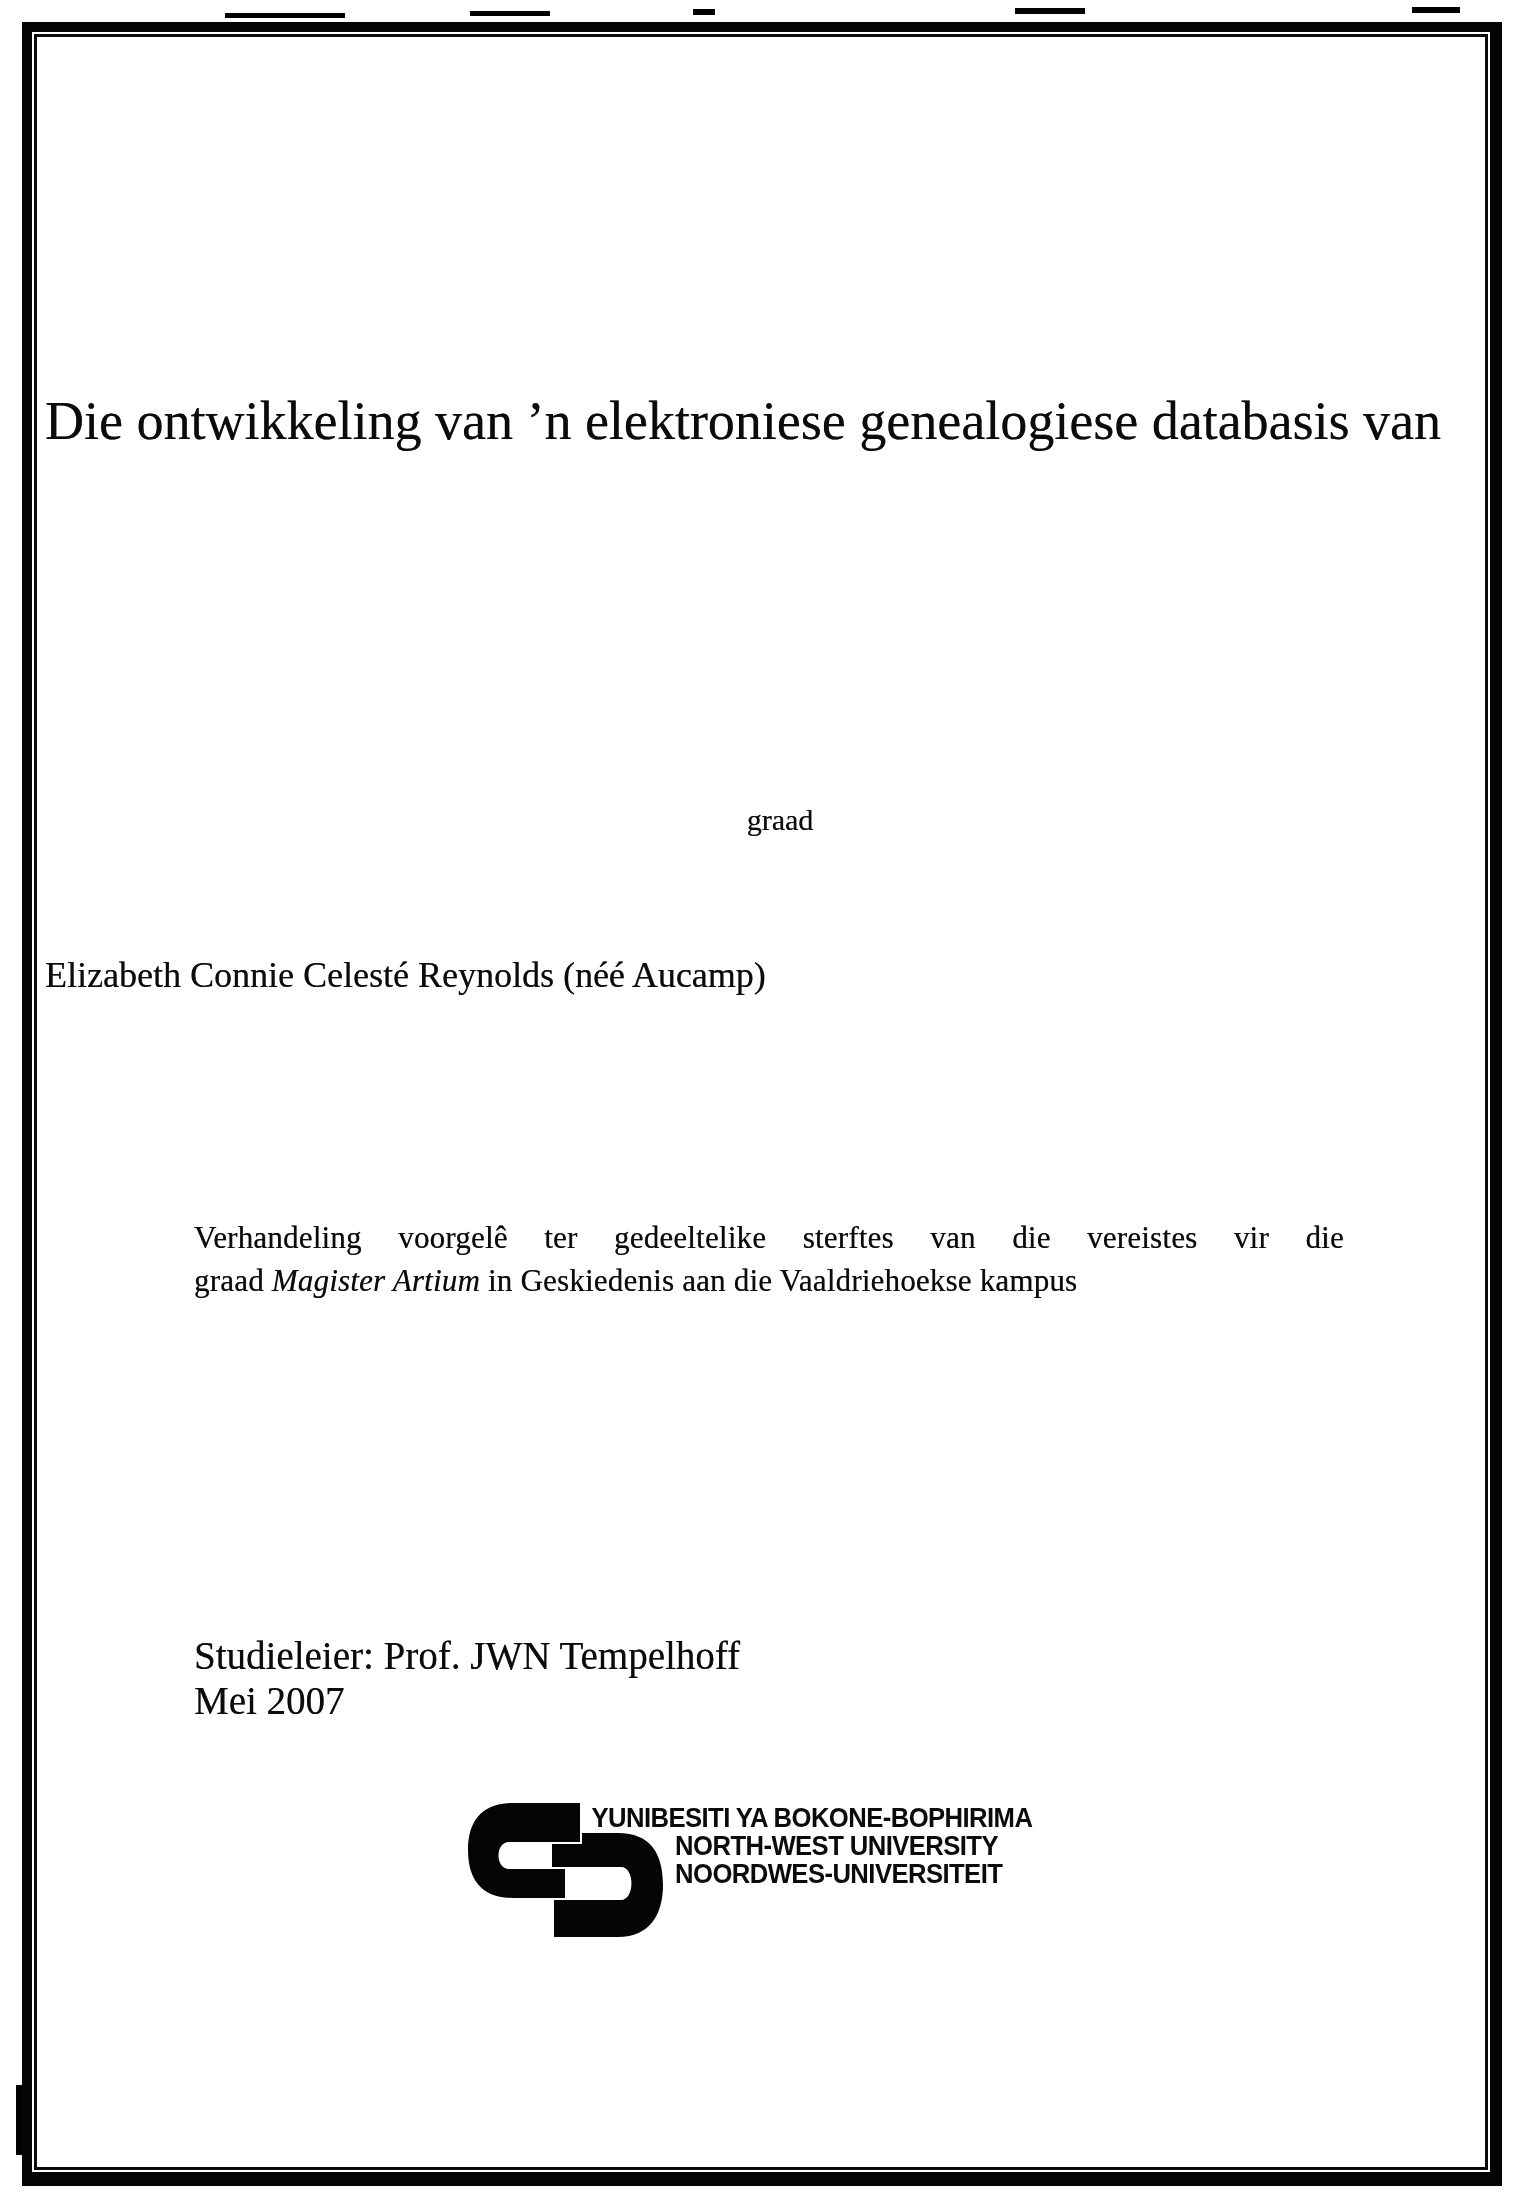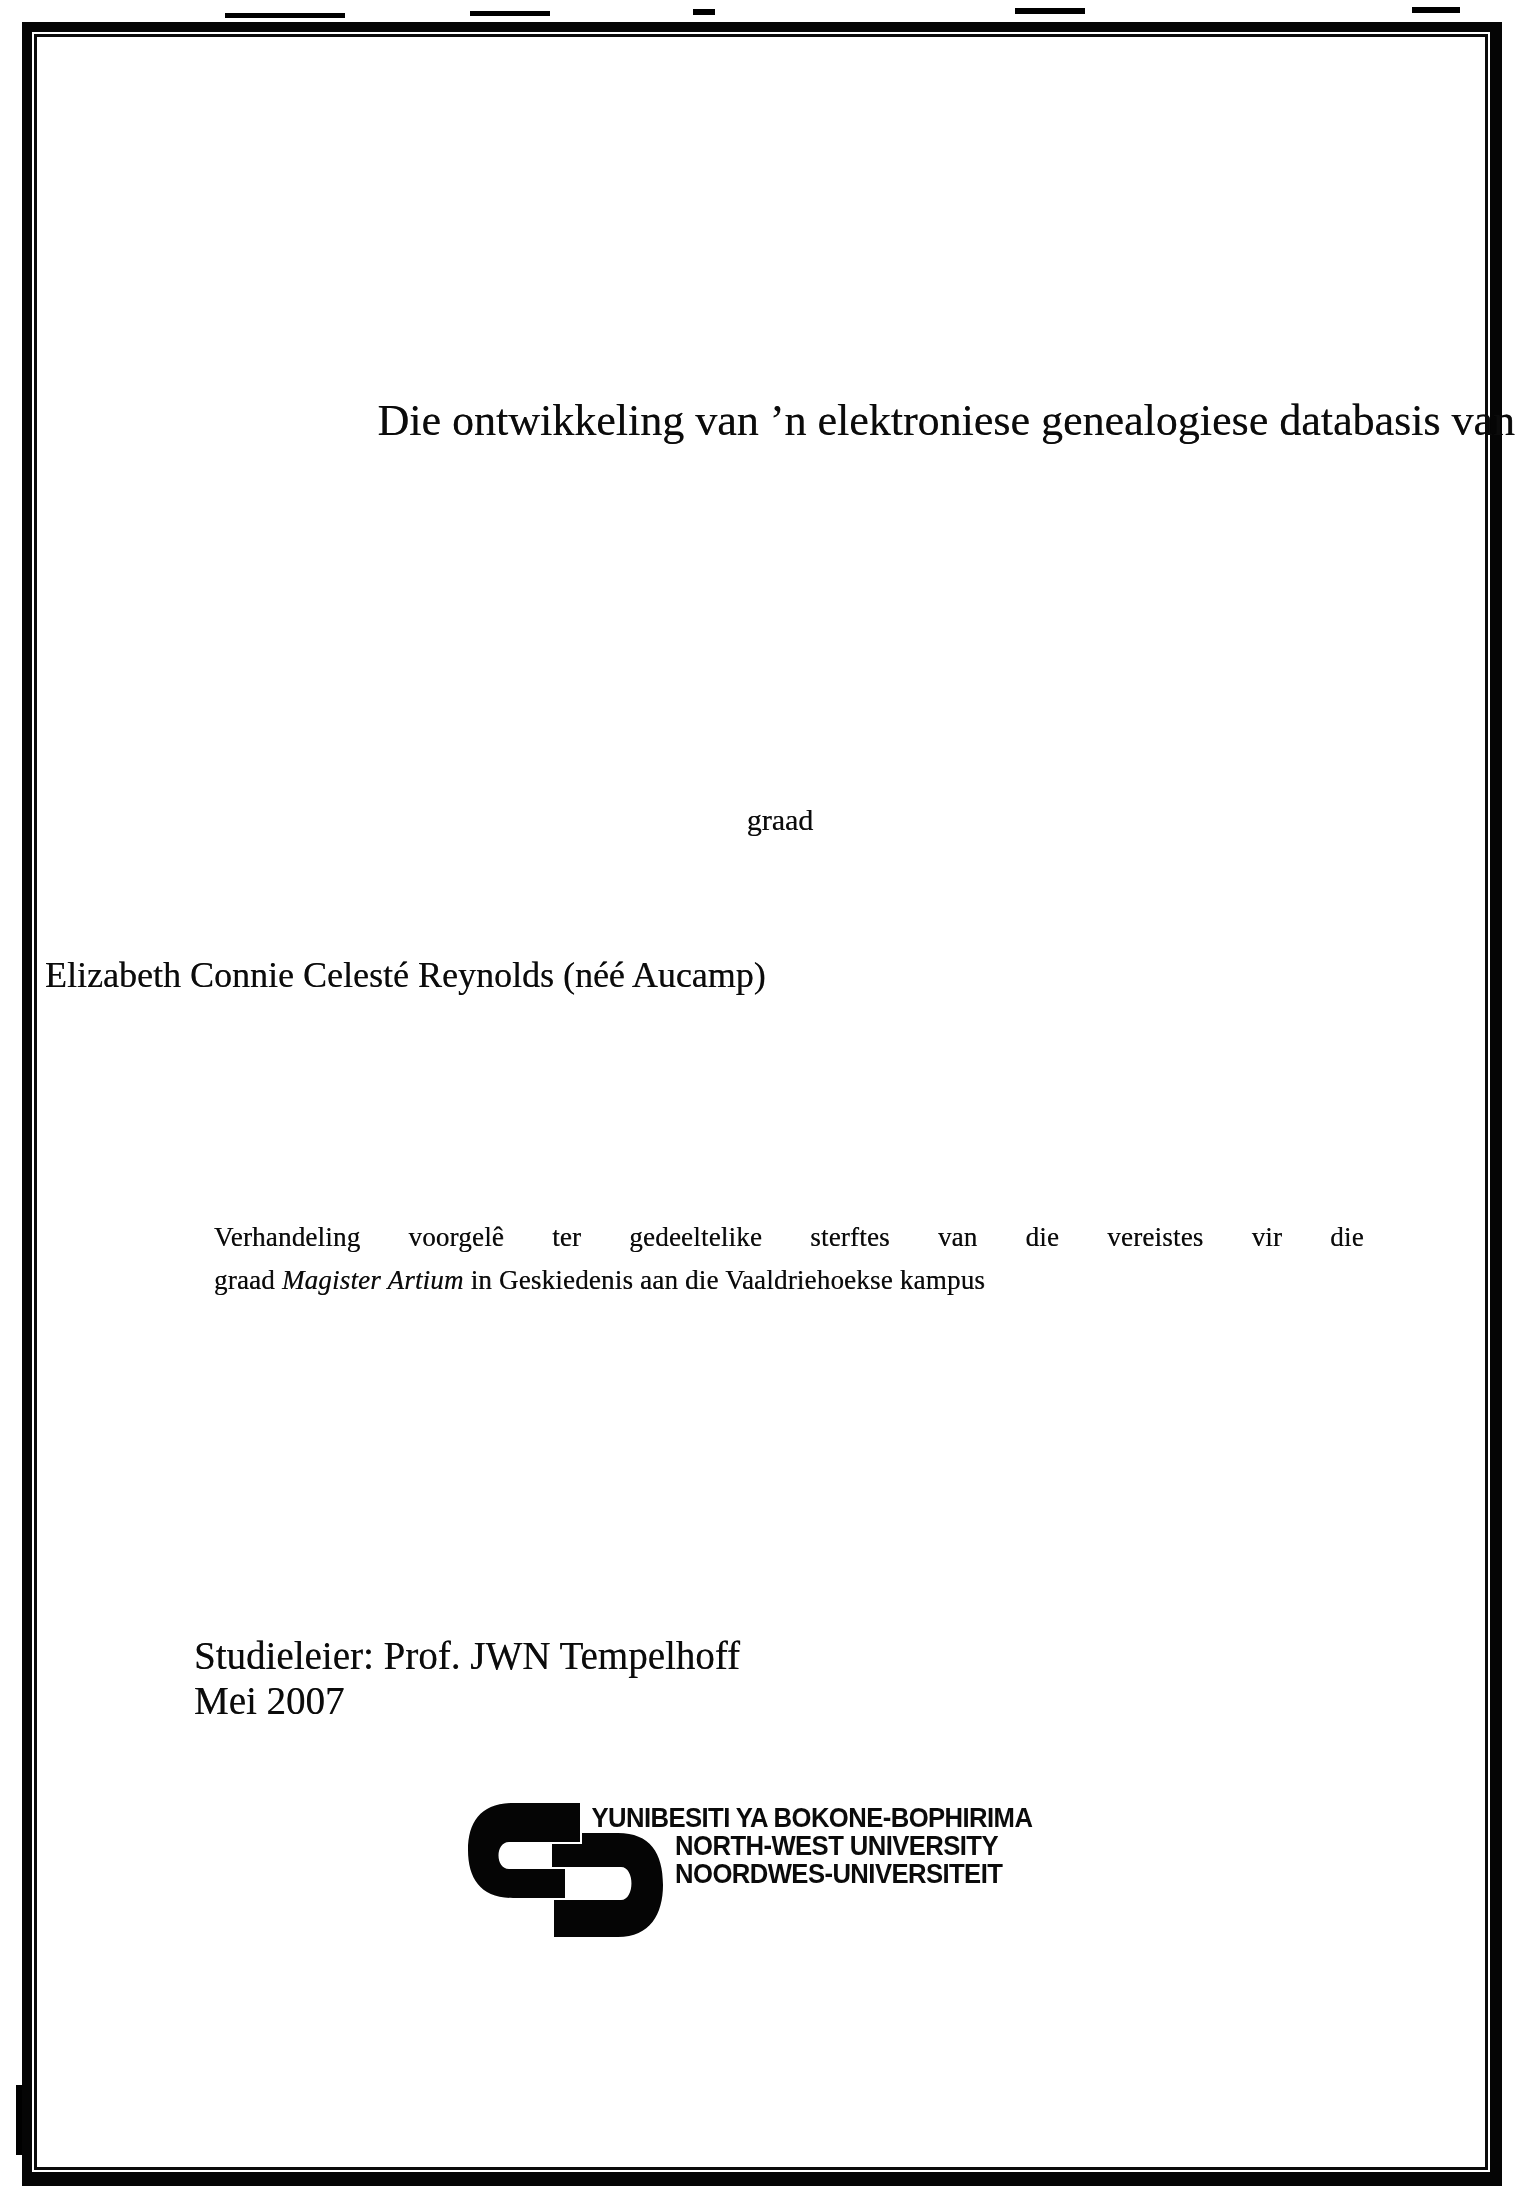--- a/index.html
+++ b/index.html
@@ -28,35 +28,35 @@
     border:3px solid #0a0a0a;
   }
   
   .artifact{position:absolute;background:#000;}
   
   .content{position:absolute;inset:0;}
   .txt{text-shadow:0.3px 0.3px 0.6px rgba(0,0,0,0.65);}
   .title{
     position:absolute;left:45px;width:1470px;top:385px;
     margin:0;font-weight:normal;
-    font-size:44px;line-height:72px;
-    text-align:right;white-space:nowrap;
+    font-size:54px;line-height:72px;
+    text-align:left;white-space:nowrap;
   }
   .title .tline{display:block;}
   .byline{
     position:absolute;left:45px;width:1470px;top:800px;
     font-size:30px;line-height:40px;text-align:center;
   }
   .author{
     position:absolute;left:45px;width:1470px;top:953px;
     font-size:36px;line-height:44px;text-align:left;white-space:nowrap;
   }
   .statement{
     position:absolute;left:194px;width:1150px;top:1216px;
-    font-size:27px;line-height:43px;letter-spacing:0.2px;margin-left:20px;
+    font-size:31px;line-height:43px;letter-spacing:0.2px;
   }
   .statement .st-line1{
     text-align:justify;text-align-last:justify;
     word-spacing:6px;white-space:nowrap;display:flex;justify-content:space-between;
   }
   .statement .st-line1 span{flex:0 0 auto;}
   .supervisor{
     position:absolute;left:194px;top:1633px;
     font-size:39px;line-height:45px;
   }

